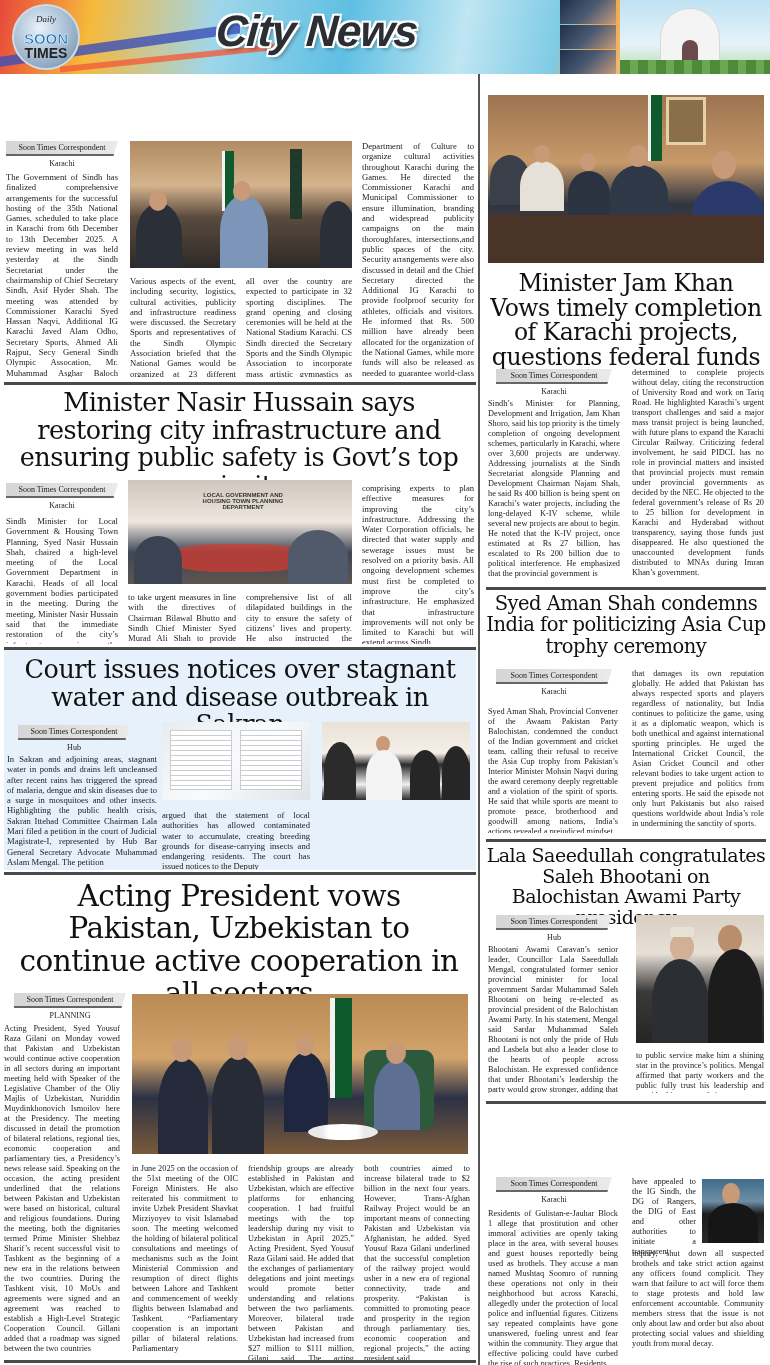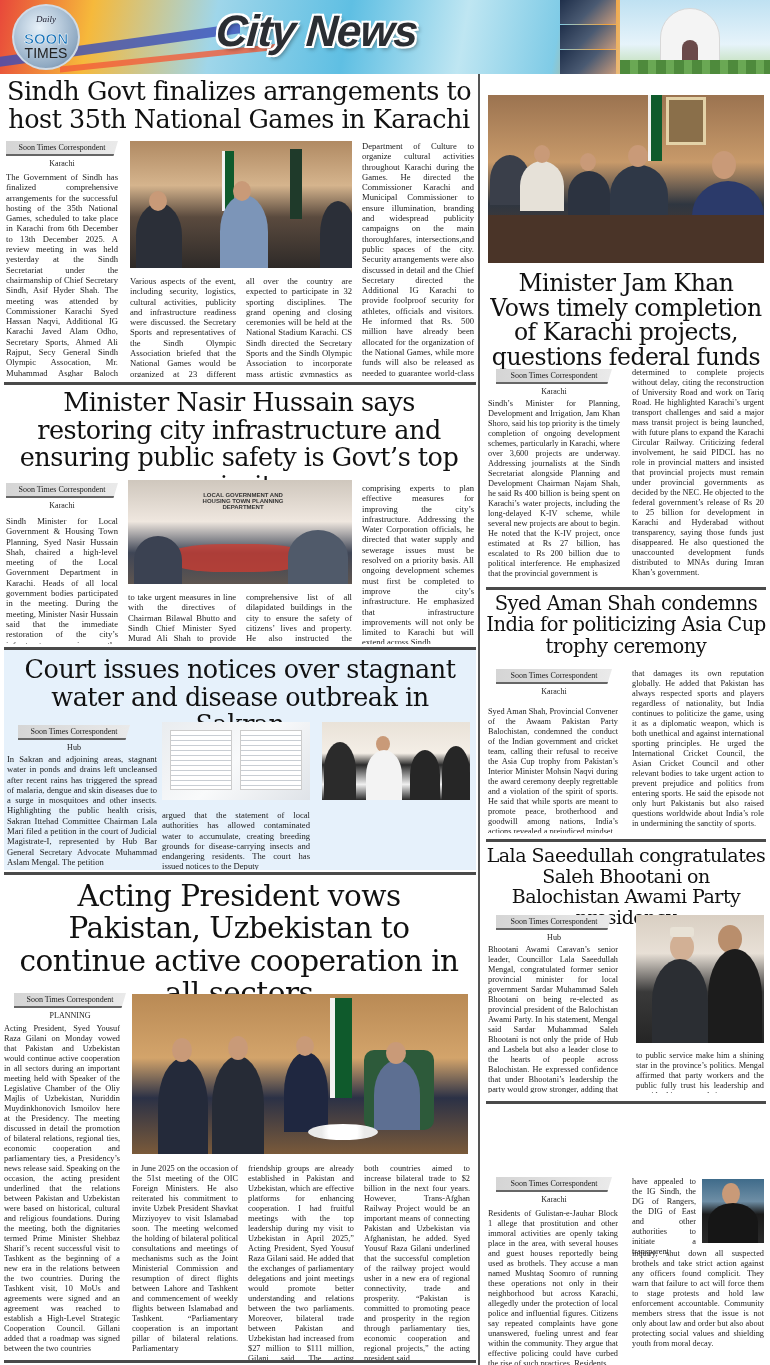--- a/index.html
+++ b/index.html
@@ -4,21 +4,21 @@
 <style>
   * { box-sizing: border-box; margin: 0; padding: 0; }
   body { width: 770px; height: 1365px; background: #fff; font-family: "Liberation Serif", serif; color: #1a1a1a; overflow: hidden; position: relative; }
   .masthead { position: absolute; left: 0; top: 0; width: 770px; height: 74px; overflow: hidden;
     background: linear-gradient(100deg, #e8483a 0%, #f6b93b 12%, #9fd6ea 28%, #5fbfe3 45%, #bfe6f2 60%, #7fcbe6 72%, #f2a23a 78%, #d8ecf5 86%, #eaf5fb 100%); }
   .masthead .stripe1 { position:absolute; left:0; top:40px; width:240px; height:10px; background:#3b4fb8; transform: skewY(-8deg); opacity:.8; }
   .masthead .stripe2 { position:absolute; left:60px; top:55px; width:220px; height:6px; background:#f25c3a; transform: skewY(-6deg); opacity:.8; }
   .logo { position:absolute; left:12px; top:4px; width:68px; height:66px; border-radius:50%; background: radial-gradient(circle at 40% 35%, #e8f2fa, #8fa9c2 70%, #5a7490); border:2px solid #d0dbe6; display:flex; flex-direction:column; align-items:center; justify-content:center; }
   .logo .daily { font-size:9px; font-style:italic; color:#223; line-height:9px; }
   .logo .soon { font-family:"Liberation Sans",sans-serif; font-weight:bold; font-size:15px; color:#1a73b8; line-height:14px;margin-top:8px; -webkit-text-stroke: .5px #fff; }
-  .logo .times { font-family:"Liberation Sans",sans-serif; font-weight:normal; font-size:14px; color:#222; line-height:14px; }
+  .logo .times { font-family:"Liberation Sans",sans-serif; font-weight:bold; font-size:14px; color:#222; line-height:14px; }
   .brand-title { position:absolute; left:216px; top:6px; font-family:"Liberation Sans",sans-serif; font-weight:900; font-size:44px; color:#2b2e33; letter-spacing:-1px; text-shadow: 2px 2px 0 #fff, -2px -2px 0 #fff, 2px -2px 0 #fff, -2px 2px 0 #fff, 3px 3px 4px rgba(0,0,0,.4); font-style: italic; transform: skewX(-4deg); }
   .portraits { position:absolute; left:560px; top:0; width:60px; height:74px; }
   .portraits div { width:56px; height:24px; margin-bottom:1px; background: linear-gradient(135deg,#1f2f4a,#4a5a72 50%,#c79a7c); }
   .monument { position:absolute; right:0; top:0; width:150px; height:74px; background: linear-gradient(180deg,#bfe1f2 0%,#e6f3fa 60%,#b7d9a4 100%); }
   .monument .dome { position:absolute; left:40px; top:8px; width:60px; height:58px; background:#f4f4f4; border-radius:30px 30px 0 0; border:1px solid #d8d8d8; }
   .monument .arch { position:absolute; left:62px; top:40px; width:16px; height:26px; background:#6a4a4a; border-radius:8px 8px 0 0; }
   .monument .trees { position:absolute; left:0; bottom:0; width:150px; height:14px; background: repeating-linear-gradient(90deg,#4e8a3c 0 10px,#6aa854 10px 18px); }
 
   .col-left { position:absolute; left:0; top:74px; width:480px; height:1291px; border-right:2px solid #555; }
   .col-right { position:absolute; left:482px; top:87px; width:288px; height:1291px; }
@@ -68,21 +68,20 @@
   <div class="monument">
     <div class="dome"></div>
     <div class="arch"></div>
     <div class="trees"></div>
   </div>
 </header>
 
 <div class="col-left">
 
   <article class="story" style="left:0;top:0;width:478px;height:303px;">
-    <h1 class="headline" style="position:absolute;left:6px;top:4px;width:466px;font-size:25.5px;">Sindh Govt finalizes arrangements to host 35th National Games in Karachi</h1>
     <div class="byline" style="left:6px;top:67px;">
       <div class="tag">Soon Times Correspondent</div>
       <div class="place">Karachi</div>
     </div>
     <p class="body" style="left:6px;top:98px;width:112px;">The Government of Sindh has finalized comprehensive arrangements for the successful hosting of the 35th National Games, scheduled to take place in Karachi from 6th December to 13th December 2025. A review meeting in was held yesterday at the Sindh Secretariat under the chairmanship of Chief Secretary Sindh, Asif Hyder Shah. The meeting was attended by Commissioner Karachi Syed Hassan Naqvi, Additional IG Karachi Javed Alam Odho, Secretary Sports, Ahmed Ali Rajput, Secy General Sindh Olympic Assocation, Mr. Muhammad Asghar Baloch Sindh Olympic Association, Sara Ali, VP Sindh Olympic Association, Majida Hameed and others.</p>
     <div class="photo ph-office" style="left:130px;top:67px;width:222px;height:127px;">
       <div class="flag" style="left:92px;top:10px;width:12px;height:60px;"></div>
       <div class="flag" style="left:160px;top:8px;width:12px;height:70px;background:#1f3a2a;"></div>
       <div class="person" style="left:6px;top:62px;width:46px;height:65px;"></div>
       <div class="face" style="left:19px;top:50px;width:18px;height:20px;"></div>

